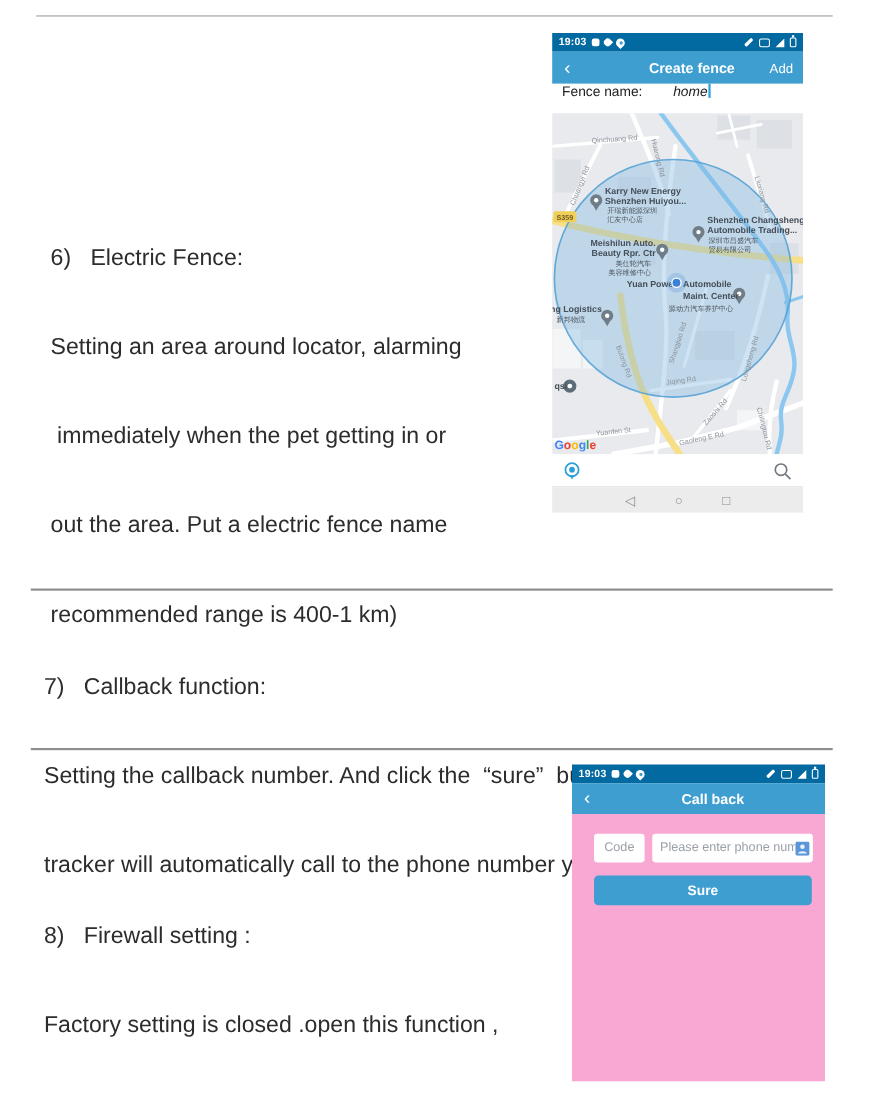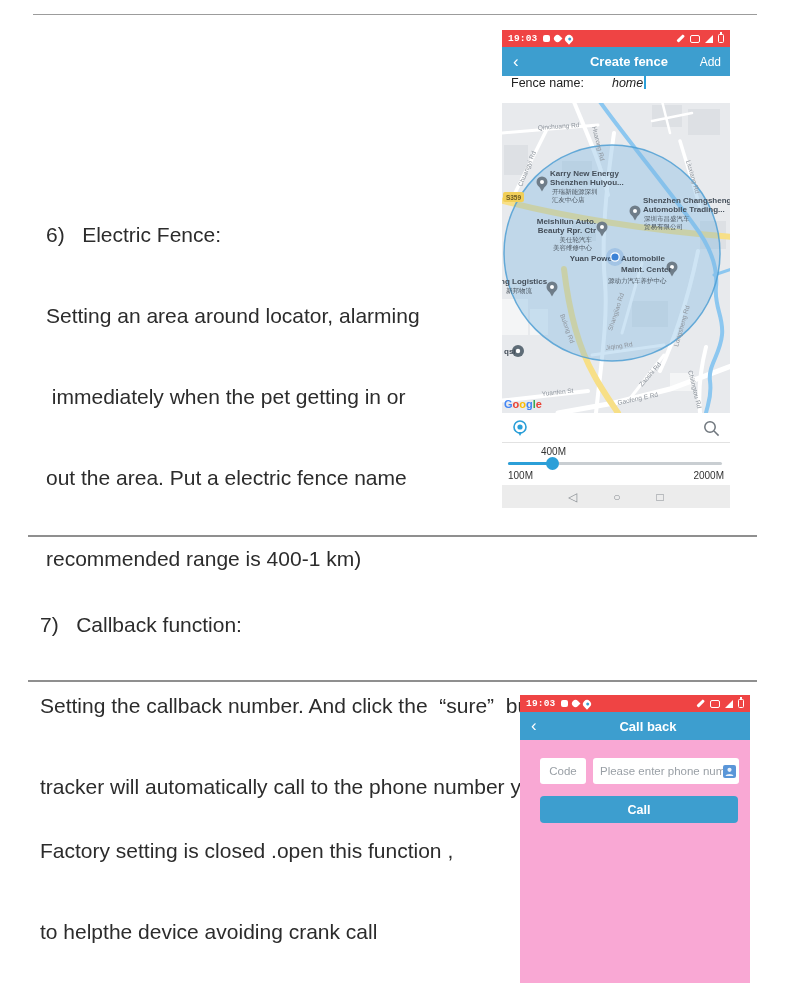--- a/index.html
+++ b/index.html
@@ -11,21 +11,21 @@
   .divider.d2{top:535px;} .divider.d3{top:680px;}
 
   .textblock{position:absolute;color:#2c2c2c;font-size:21px;line-height:27px;white-space:pre;}
   .tb6{left:46px;top:167px;} .tb7{left:40px;top:557px;} .tb8{left:40px;top:783px;}
 
   
   .phone{position:absolute;background:#fff;}
   .phone1{left:502px;top:30px;width:228px;height:478px;}
   .phone2{left:520px;top:695px;width:230px;height:288px;}
 
-  .p-status{height:17px;background:#ef4444;display:flex;align-items:center;padding:0 6px;box-sizing:border-box;font-family:Liberation Mono, monospace;}
+  .p-status{height:17px;background:#0369a1;display:flex;align-items:center;padding:0 6px;box-sizing:border-box;}
   .sb-time{font-size:9.5px;font-weight:bold;color:#fff;margin-right:5px;letter-spacing:.2px;}
   .sb-left{display:flex;gap:4px;align-items:center;}
   .sb-right{margin-left:auto;display:flex;gap:5px;align-items:center;}
   .ic-sq{width:7px;height:7px;background:#fff;border-radius:2px;}
   .ic-blob{width:7px;height:7px;background:#fff;border-radius:50% 0 50% 50%;transform:rotate(45deg);}
   .ic-pinw{width:8px;height:8px;background:#fff;border-radius:50% 50% 50% 0;transform:rotate(-45deg);position:relative;}
   .ic-pinw::after{content:"";position:absolute;width:3px;height:3px;border-radius:50%;background:#3d9ecf;top:2.5px;left:2.5px;}
   .ic-pen{width:9px;height:2.5px;background:#fff;border-radius:1px;transform:rotate(-45deg);}
   .ic-box{width:10px;height:8px;border:1.3px solid #fff;border-radius:2px;box-sizing:border-box;}
   .ic-sig{width:0;height:0;border-left:8px solid transparent;border-bottom:8px solid #fff;}
@@ -85,20 +85,21 @@
 
 <div class="textblock tb7">
   <div>7)   Callback function:</div>
   <div>Setting the callback number. And click the  “sure”  button. The GPS</div>
   <div>tracker will automatically call to the phone number you set.</div>
 </div>
 
 <div class="divider d3"></div>
 
 <div class="textblock tb8">
+  <div>8)   Firewall setting :</div>
   <div>Factory setting is closed .open this function ,</div>
   <div>to helpthe device avoiding crank call</div>
 </div>
 
 <div class="phone phone1">
 
   <div class="p-status">
     <span class="sb-time">19:03</span>
     <span class="sb-left">
       <span class="ic-sq"></span>
@@ -266,28 +267,20 @@
       <circle cx="9" cy="8" r="6" fill="#fff" stroke="#2b9fd8" stroke-width="1.6"></circle>
       <circle cx="9" cy="8" r="2.6" fill="#2b9fd8"></circle>
       <path d="M6.8,13 L9,17 L11.2,13 Z" fill="#2b9fd8"></path>
     </svg>
     <svg class="ctrl-search" width="17" height="17">
       <circle cx="7" cy="7" r="5.2" fill="none" stroke="#6f767d" stroke-width="1.5"></circle>
       <line x1="11" y1="11" x2="15.6" y2="15.6" stroke="#6f767d" stroke-width="1.5"></line>
     </svg>
   </div>
 
-  <div class="slider-blk">
-    <span class="sl-val">400M</span>
-    <div class="sl-track"></div>
-    <div class="sl-fill"></div>
-    <div class="sl-thumb"></div>
-    <span class="sl-min">100M</span>
-    <span class="sl-max">2000M</span>
-  </div>
 
   <div class="navbar">
     <span>◁</span>
     <span>○</span>
     <span>□</span>
   </div>
 </div>
 
 <div class="phone phone2">
 
@@ -317,16 +310,16 @@
     </div>
     <div class="inp inp-phone">
       <span class="ph-text">Please enter phone number</span>
       <svg width="13" height="13">
         <rect width="13" height="13" rx="2" fill="#5a96d8"></rect>
         <circle cx="6.5" cy="4.8" r="2.1" fill="#eaf2fb"></circle>
         <path d="M2.6,11 C2.6,8.3 10.4,8.3 10.4,11 Z" fill="#eaf2fb"></path>
       </svg>
     </div>
     <div class="sure-btn">
-      <span>Call</span>
+      <span>Sure</span>
     </div>
   </div>
 </div>
 
 </body></html>

